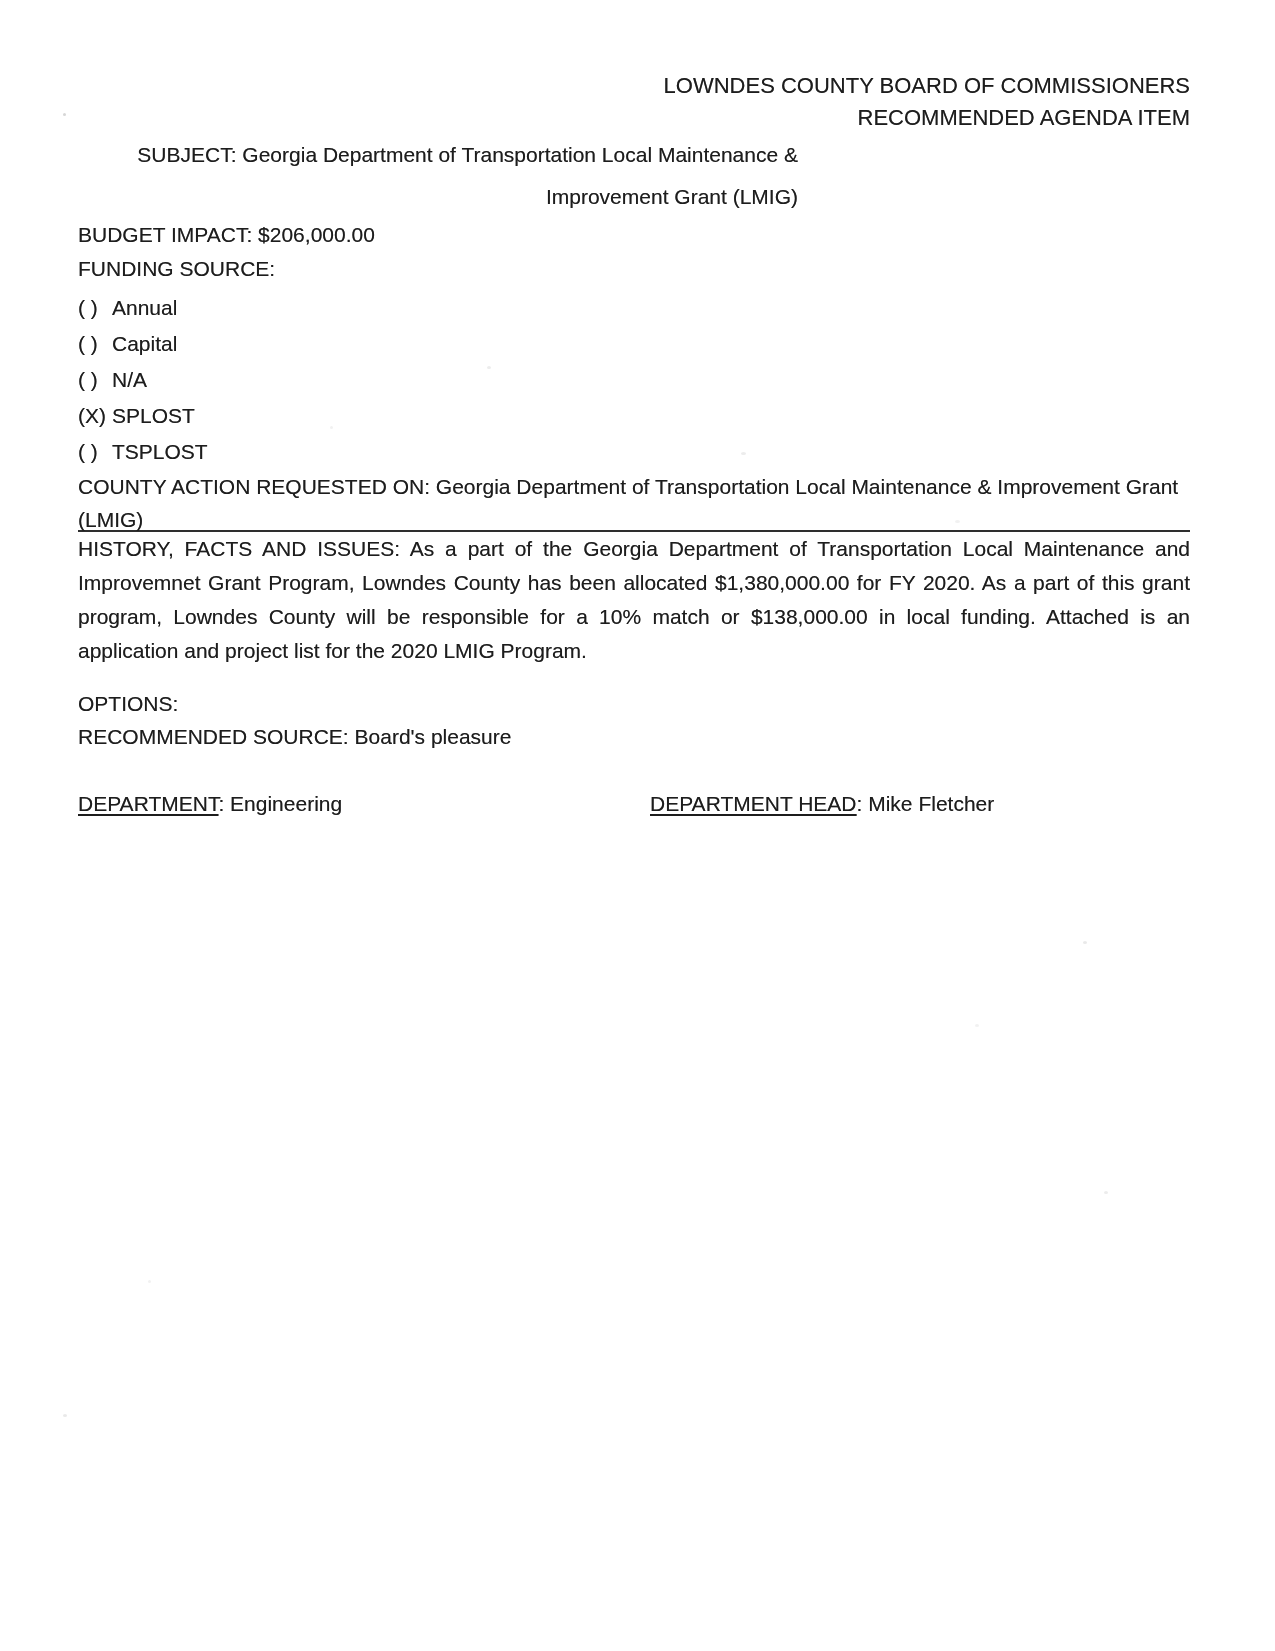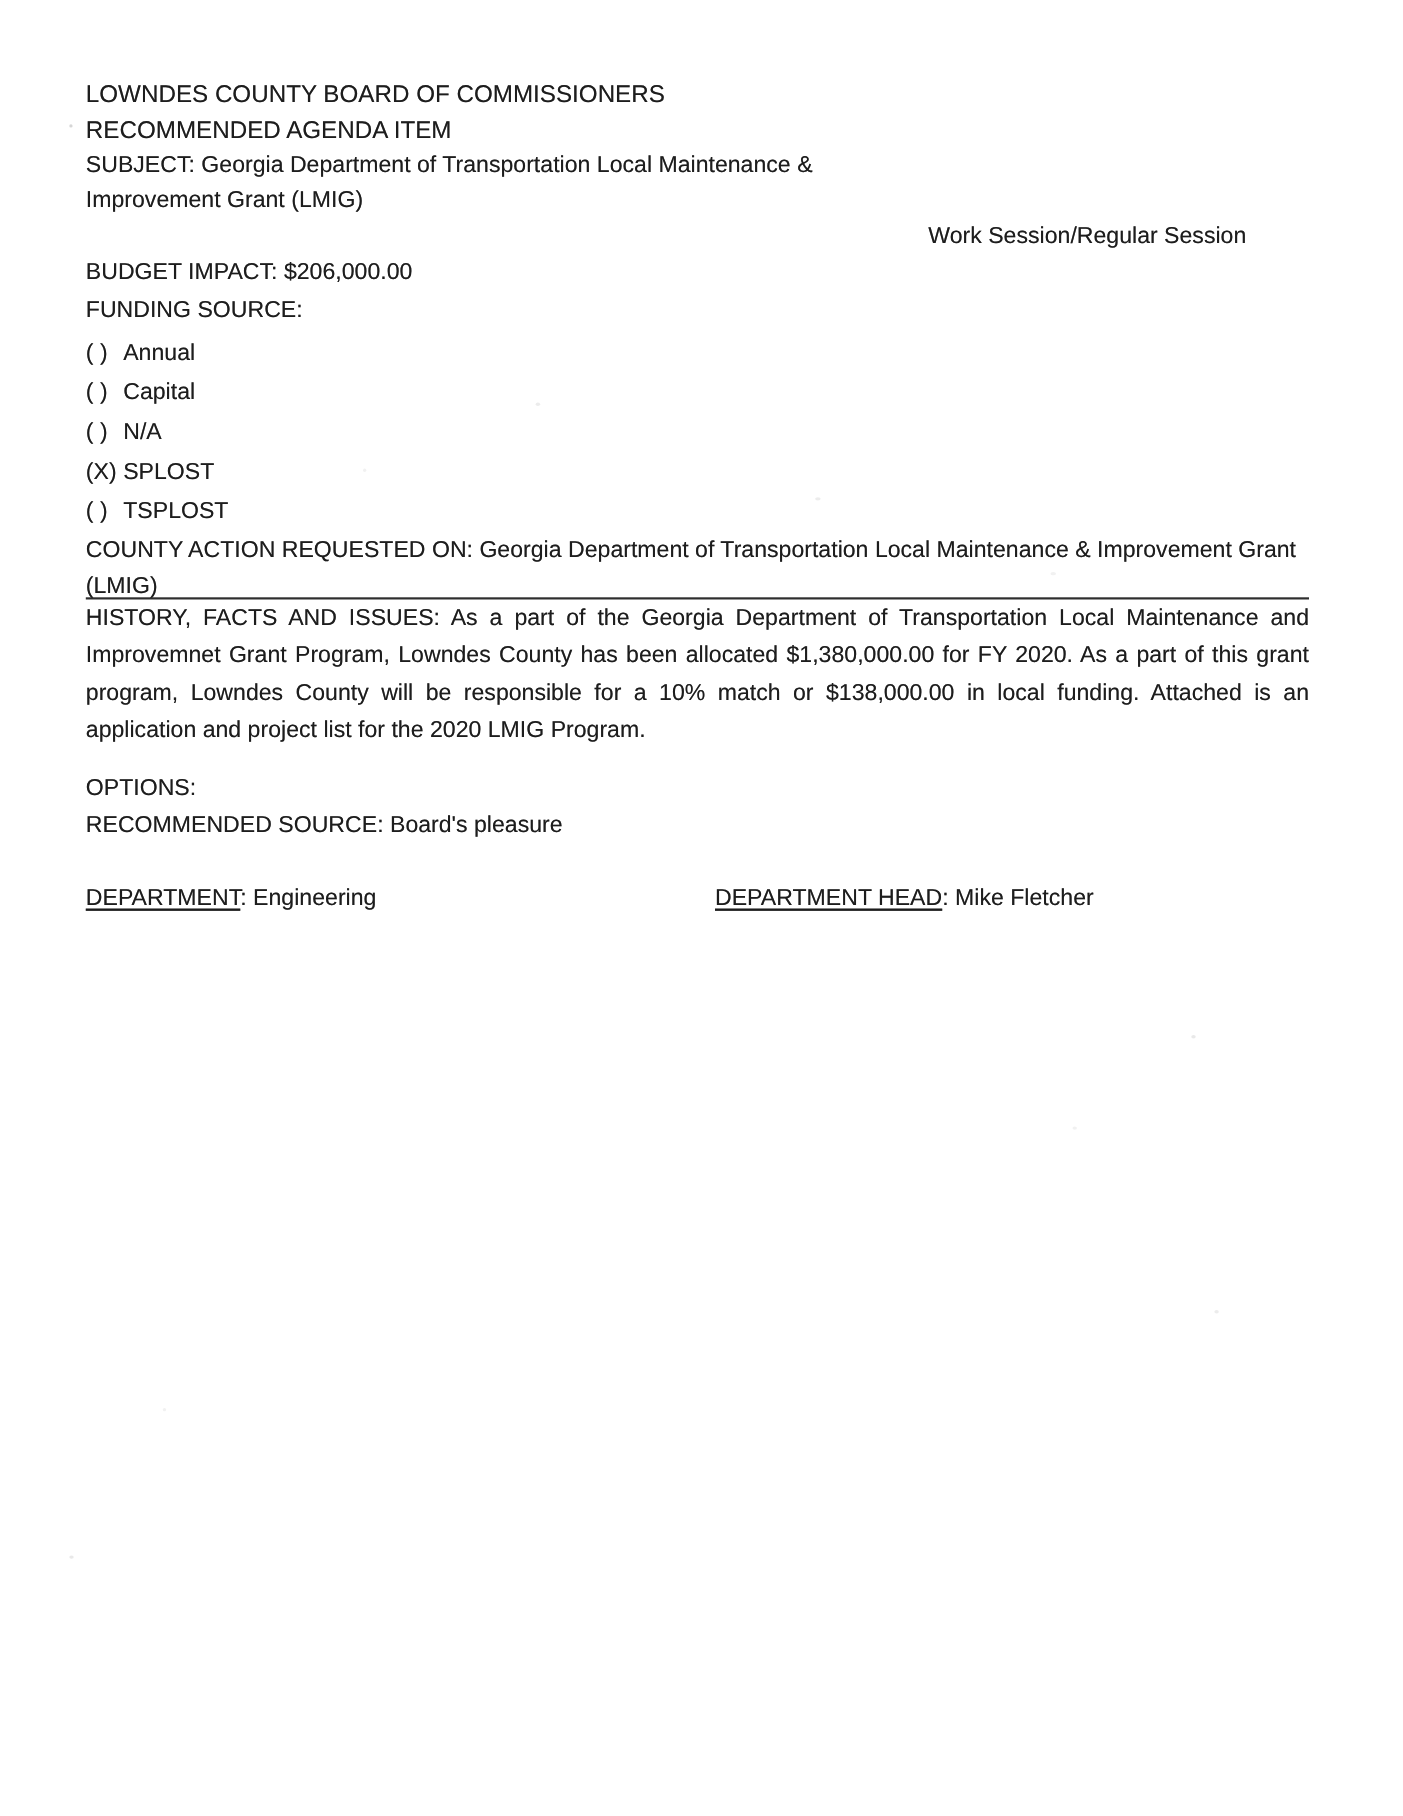--- a/index.html
+++ b/index.html
@@ -10,23 +10,23 @@
     background: #ffffff;
     font-family: "Liberation Sans", sans-serif;
     font-size: 21px;
     color: #1d1d1d;
     overflow: hidden;
     text-shadow: 0 0 0.5px rgba(25,25,25,0.55);
   }
   .content { padding: 70px 85px 0 78px; }
   .page p { margin: 0; }
 
-  .title { text-align: left; font-size: 22px; line-height: 32px; }
+  .title { text-align: right; font-size: 22px; line-height: 32px; }
 
-  .subject { margin-top: 33px; width: 720px; line-height: 32px; }
+  .subject { margin-top: 33px; width: 720px; line-height: 42px; text-align: right; }
   .session { margin-top: 3px; text-align: right; padding-right: 57px; line-height: 33px; }
   .date { margin-top: 2px; line-height: 33px; }
 
   .budget { margin-top: 26px; line-height: 34px; }
   .funding-heading { line-height: 34px; }
 
   .fund-list { margin-top: 4px; }
   .fund-item { display: flex; line-height: 35px; margin-bottom: 1px; }
   .fund-item .mark { width: 34px; flex: 0 0 auto; }
 
@@ -55,21 +55,20 @@
 <div class="page">
   <div class="content">
 
     <div class="title">
       <div>LOWNDES COUNTY BOARD OF COMMISSIONERS</div>
       <div>RECOMMENDED AGENDA ITEM</div>
     </div>
 
     <p class="subject">SUBJECT: Georgia Department of Transportation Local Maintenance &amp; Improvement Grant (LMIG)</p>
 
-    <p class="session">Work Session/Regular Session</p>
 
 
     <p class="budget">BUDGET IMPACT: $206,000.00</p>
     <p class="funding-heading">FUNDING SOURCE:</p>
 
     <div class="fund-list">
       <div class="fund-item">
         <span class="mark">( )</span>
         <span>Annual</span>
       </div>

